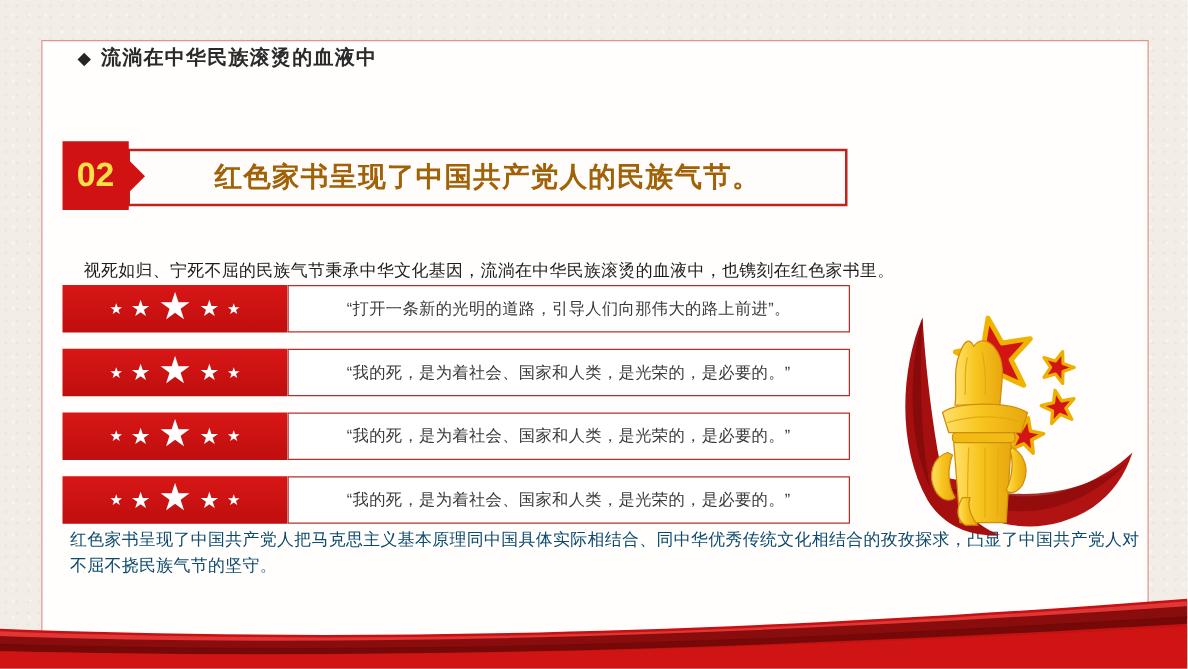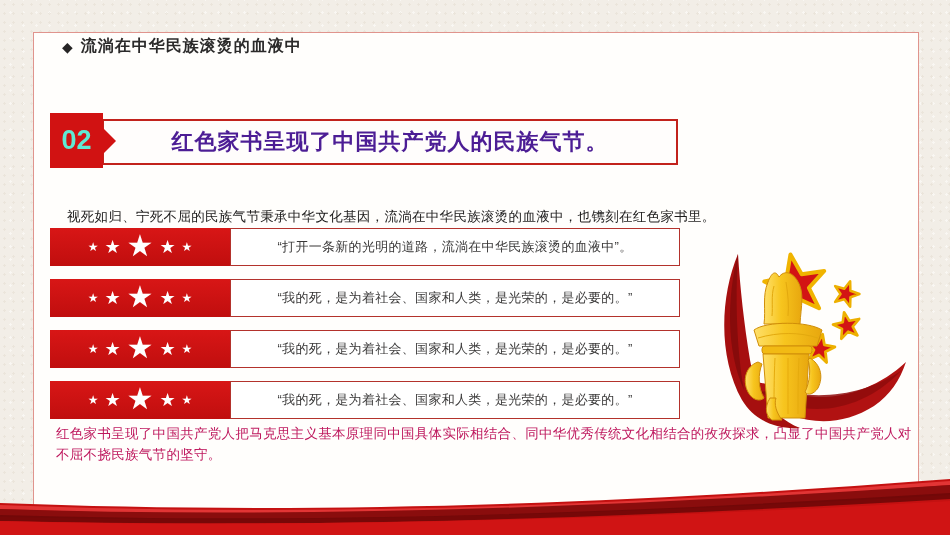--- a/index.html
+++ b/index.html
@@ -23,34 +23,34 @@
 
   .header{
     position:absolute;left:62px;top:36px;
     font-size:16px;font-weight:bold;color:#2b2a2a;letter-spacing:1px;
     display:flex;align-items:center;gap:7px;
   }
   .header .diamond{font-size:14px;color:#262525;}
 
   .badge{
     position:absolute;left:50px;top:113px;width:53px;height:55px;
-    background:#d11212;color:#5eead4;z-index:3;
+    background:#d11212;color:#fde047;z-index:3;
     display:flex;align-items:center;justify-content:center;
     font-size:27px;font-weight:bold;
   }
   .badge .badge-arrow{
     position:absolute;right:-13px;top:50%;transform:translateY(-50%);
     width:0;height:0;border-left:13px solid #d11212;
     border-top:13px solid transparent;border-bottom:13px solid transparent;
   }
   .title-box{
     position:absolute;left:102px;top:119px;width:576px;height:46px;
     background:#fffdfc;border:2px solid #c2221c;box-sizing:border-box;z-index:2;
     display:flex;align-items:center;justify-content:center;
-    font-size:22px;font-weight:bold;color:#4c1d95;letter-spacing:1px;
+    font-size:22px;font-weight:bold;color:#a16207;letter-spacing:1px;
   }
 
   .intro{
     position:absolute;left:56px;top:196px;width:860px;margin:11px;
     font-size:13.5px;color:#1d1c1c;letter-spacing:.3px;line-height:20px;
   }
 
   .rows{
     position:absolute;left:50px;top:228px;width:630px;
     display:flex;flex-direction:column;gap:13px;
@@ -67,21 +67,21 @@
   .stars .s-lg{font-size:30px;margin-top:-2px;}
   .quote{
     flex:1;height:100%;background:#ffffff;
     border:1px solid #b3322c;box-sizing:border-box;
     display:flex;align-items:center;justify-content:center;
     font-size:13px;color:#3a3939;letter-spacing:.3px;
   }
 
   .footer-text{
     position:absolute;left:56px;top:423px;width:856px;margin:0;
-    font-size:13.5px;color:#be185d;letter-spacing:.3px;line-height:21px;
+    font-size:13.5px;color:#0c4a6e;letter-spacing:.3px;line-height:21px;font-family:Liberation Mono, monospace;
   }
 
   .emblem{position:absolute;left:708px;top:242px;width:200px;height:188px;z-index:4;}
   .bottom-ribbon{position:absolute;left:0;top:465px;width:950px;height:70px;z-index:5;}
 </style>
 </head>
 <body>
 
 <div class="slide">
 
@@ -107,21 +107,21 @@
 
     <div class="row">
       <div class="stars">
         <span class="s-sm">★</span>
         <span class="s-md">★</span>
         <span class="s-lg">★</span>
         <span class="s-md">★</span>
         <span class="s-sm">★</span>
       </div>
       <div class="quote">
-        <span>“打开一条新的光明的道路，流淌在中华民族滚烫的血液中”。</span>
+        <span>“打开一条新的光明的道路，引导人们向那伟大的路上前进”。</span>
       </div>
     </div>
 
     <div class="row">
       <div class="stars">
         <span class="s-sm">★</span>
         <span class="s-md">★</span>
         <span class="s-lg">★</span>
         <span class="s-md">★</span>
         <span class="s-sm">★</span>

